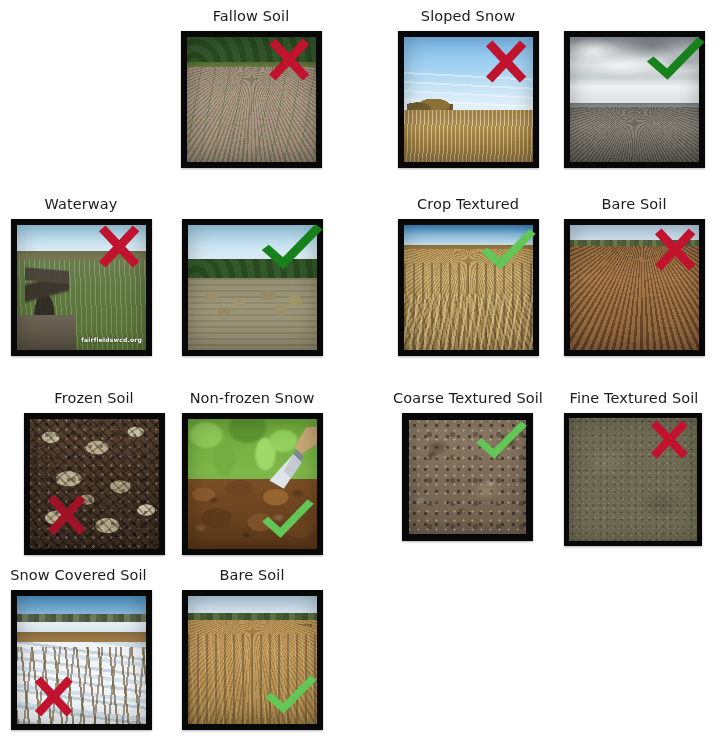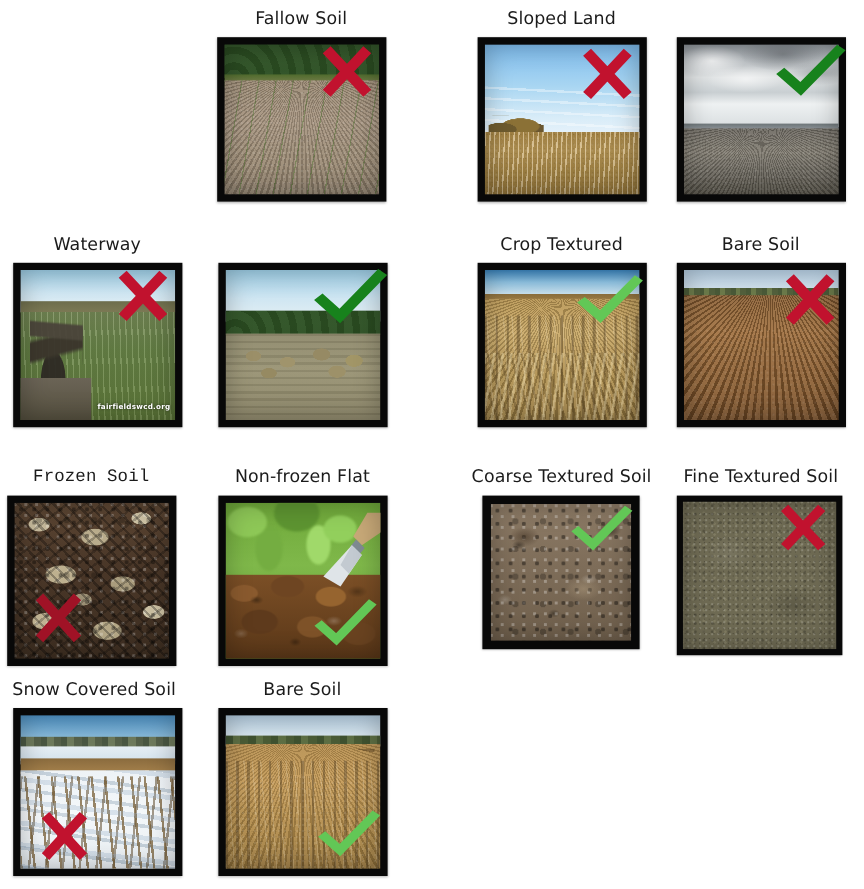--- a/index.html
+++ b/index.html
@@ -152,21 +152,21 @@
       </div>
       <div class="mark" style="left:62%; top:6%; width:30%; height:30%;">
         <svg viewBox="0 0 100 100" preserveAspectRatio="none" aria-hidden="true">
           <path d="M10 6 L90 94 M90 6 L10 94" fill="none" stroke="#c1122e" stroke-width="21" stroke-linecap="butt"></path>
         </svg>
       </div>
     </div>
   </div>
 
   <div class="cell" style="left:392px; top:6px; width:152px; height:170px;">
-    <div class="cell-label">Sloped Land</div>
+    <div class="cell-label">Sloped Snow</div>
     <div class="frame" style="left:6px; top:25px; width:141px; height:137px;">
       <div class="photo" style="left:6px; top:6px; right:6px; bottom:6px;">
         <div class="photo-art sky-blue" style="height:62%;"></div>
         <div class="photo-art" style="top:28%; height:30%; background:
             repeating-linear-gradient(3deg, rgba(255,255,255,.55) 0 2px, transparent 2px 9px); opacity:.7;"></div>
         <div class="photo-art" style="top:47%; height:14%; left:2%; width:36%; background:
             radial-gradient(ellipse 22px 9px at 22% 70%, #6d5a2e 0 60%, transparent 62%),
             radial-gradient(ellipse 26px 11px at 58% 55%, #8b7136 0 60%, transparent 62%),
             radial-gradient(ellipse 18px 8px at 86% 72%, #6a5630 0 60%, transparent 62%);"></div>
         <div class="photo-art soil-gold" style="top:58%;"></div>
@@ -295,21 +295,21 @@
         <div class="photo-art vignette"></div>
       </div>
       <div class="mark" style="left:64%; top:7%; width:30%; height:30%;">
         <svg viewBox="0 0 100 100" preserveAspectRatio="none" aria-hidden="true">
           <path d="M10 6 L90 94 M90 6 L10 94" fill="none" stroke="#c1122e" stroke-width="21" stroke-linecap="butt"></path>
         </svg>
       </div>
     </div>
   </div>
 
-  <div class="cell" style="left:0; top:388px; width:152px; height:175px;font-family:Liberation Mono, monospace;">
+  <div class="cell" style="left:18px; top:388px; width:152px; height:175px;">
     <div class="cell-label">Frozen Soil</div>
     <div class="frame" style="left:6px; top:25px; width:141px; height:142px;">
       <div class="photo" style="left:6px; top:6px; right:6px; bottom:6px;">
         <div class="photo-art soil-dark"></div>
         <div class="photo-art" style="background:
             radial-gradient(ellipse 14px 9px at 16% 14%, #c4b89a 0 60%, transparent 66%),
             radial-gradient(ellipse 18px 11px at 52% 22%, #b9ac8c 0 60%, transparent 66%),
             radial-gradient(ellipse 13px 8px at 82% 10%, #cfc4a6 0 60%, transparent 66%),
             radial-gradient(ellipse 20px 12px at 30% 46%, #bdb08f 0 60%, transparent 66%),
             radial-gradient(ellipse 16px 10px at 70% 52%, #a99c7d 0 60%, transparent 66%),
@@ -325,21 +325,21 @@
       </div>
       <div class="mark" style="left:16%; top:58%; width:28%; height:28%;">
         <svg viewBox="0 0 100 100" preserveAspectRatio="none" aria-hidden="true">
           <path d="M10 6 L90 94 M90 6 L10 94" fill="none" stroke="#a01226" stroke-width="21" stroke-linecap="butt"></path>
         </svg>
       </div>
     </div>
   </div>
 
   <div class="cell" style="left:176px; top:388px; width:152px; height:175px;">
-    <div class="cell-label">Non-frozen Flat</div>
+    <div class="cell-label">Non-frozen Snow</div>
     <div class="frame" style="left:6px; top:25px; width:141px; height:142px;">
       <div class="photo" style="left:6px; top:6px; right:6px; bottom:6px;">
         <div class="photo-art" style="background:linear-gradient(#6fa83a 0%, #7fb84a 40%, #5f9a33 100%);"></div>
         <div class="photo-art" style="height:56%; background:
             radial-gradient(ellipse 26px 20px at 14% 22%, #8ec857 0 60%, transparent 66%),
             radial-gradient(ellipse 30px 24px at 46% 12%, #5d9431 0 60%, transparent 66%),
             radial-gradient(ellipse 22px 18px at 74% 30%, #92cf5c 0 60%, transparent 66%),
             radial-gradient(ellipse 18px 30px at 28% 52%, #74ad41 0 60%, transparent 66%),
             radial-gradient(ellipse 16px 26px at 60% 48%, #a0d96a 0 60%, transparent 66%);
             filter: blur(1px);"></div>

